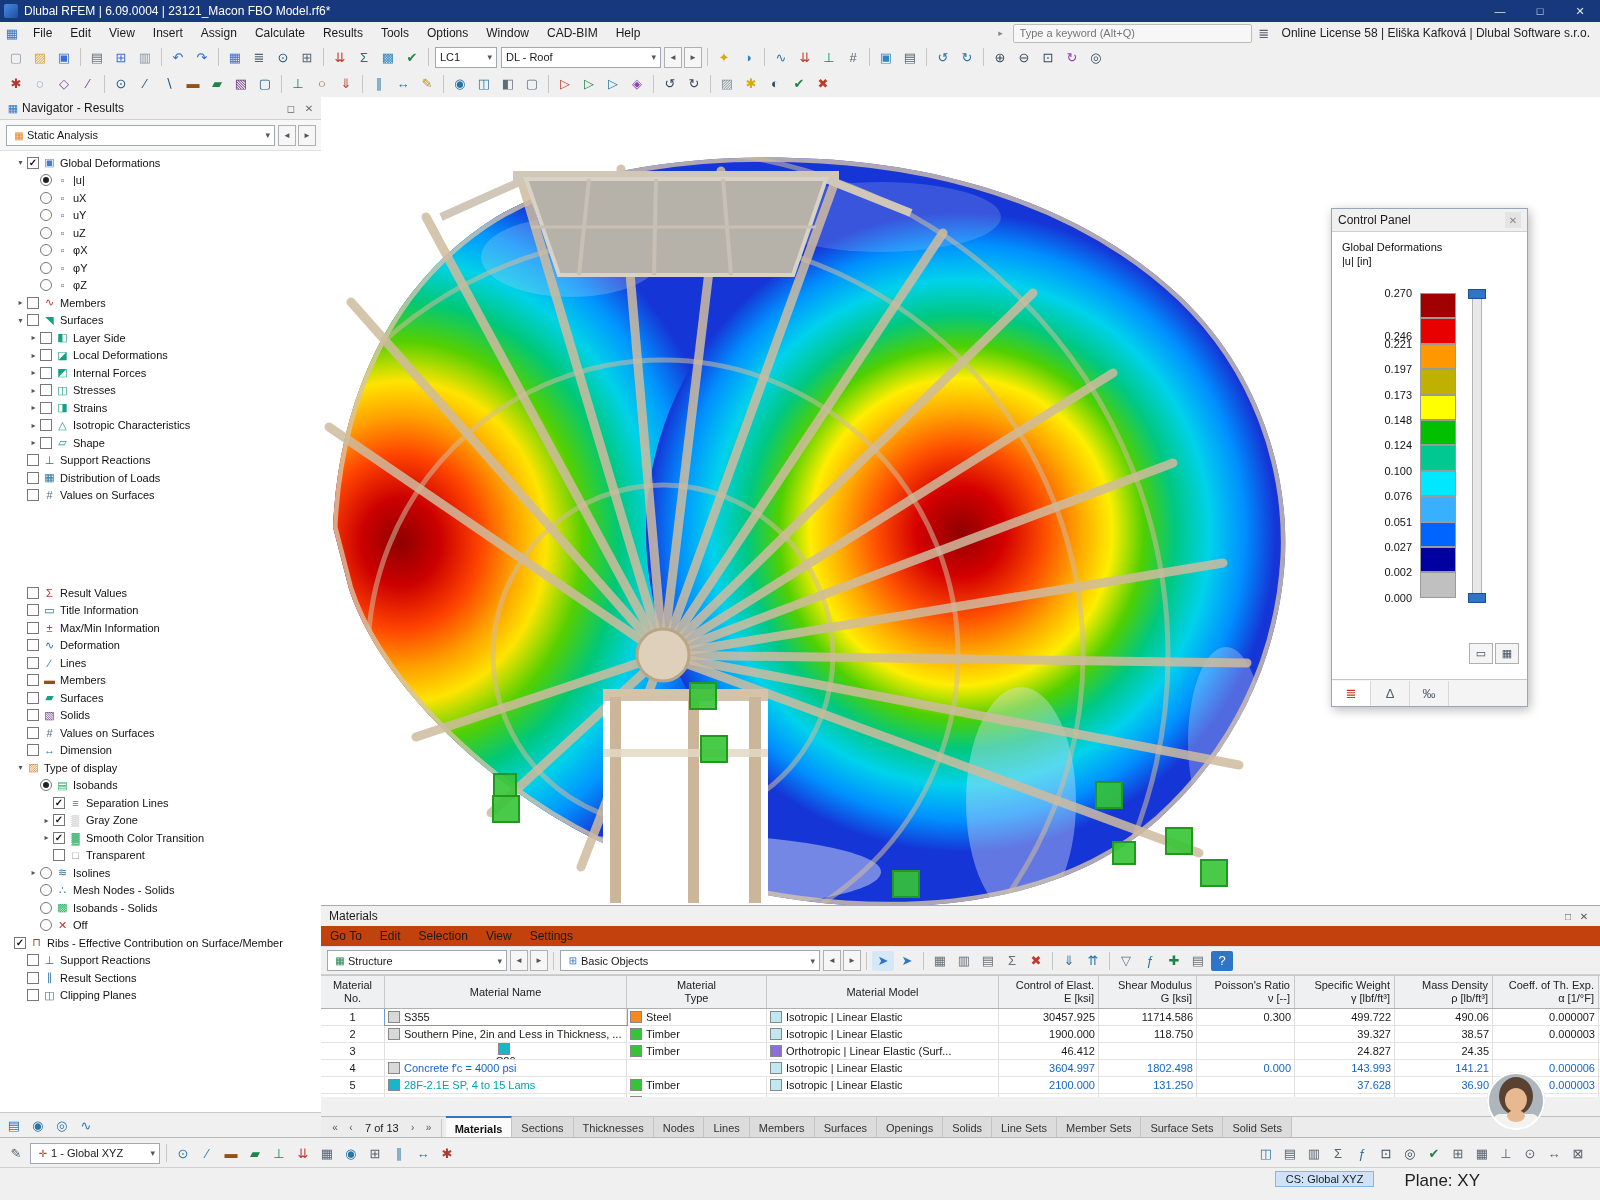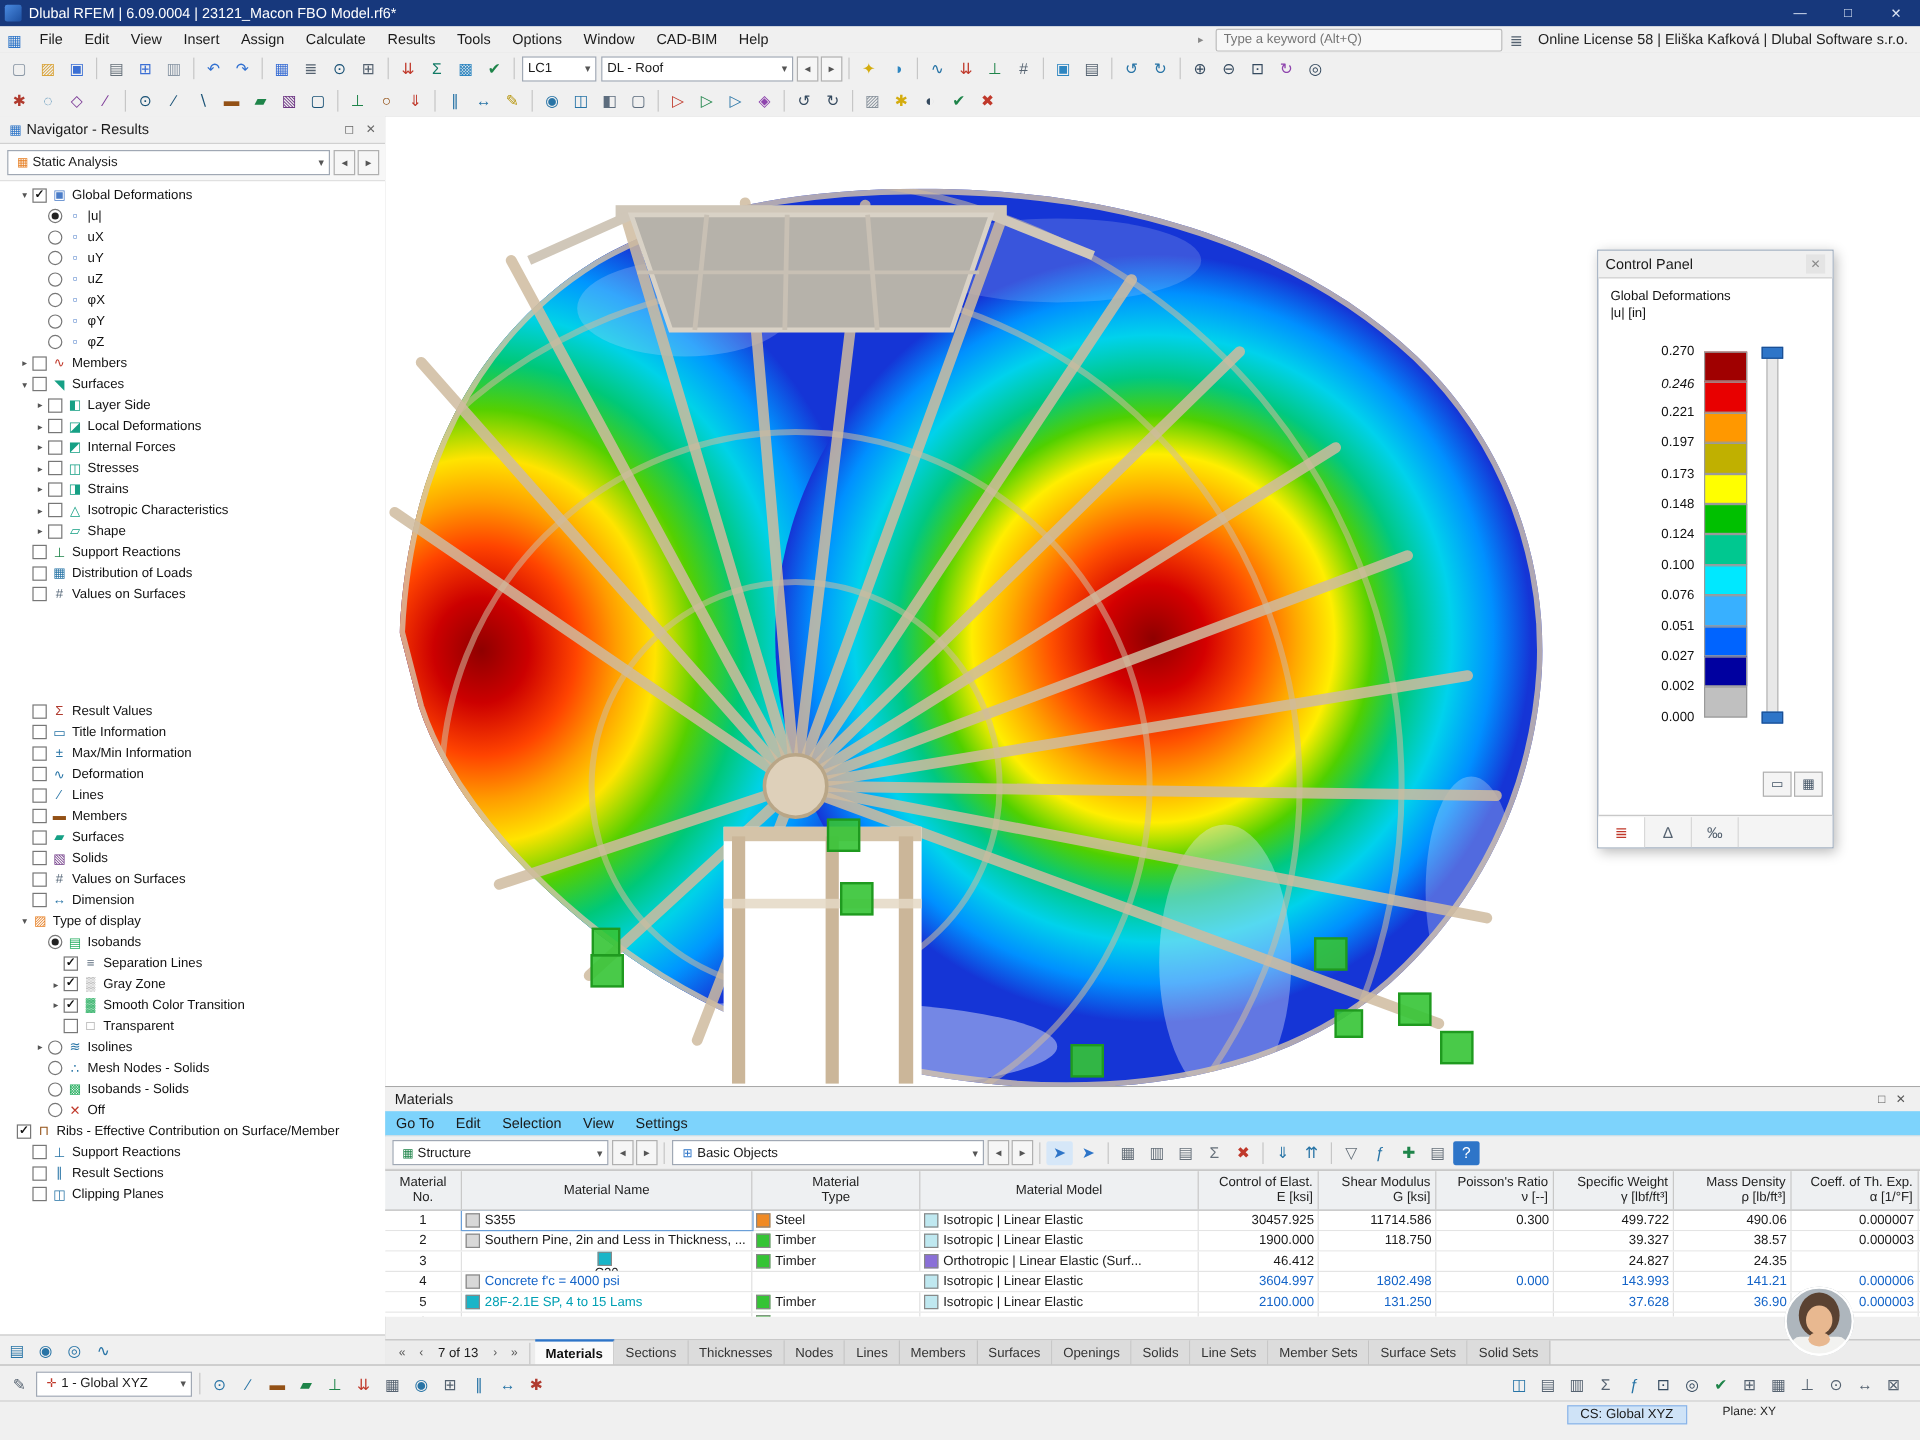--- a/index.html
+++ b/index.html
@@ -60,21 +60,21 @@
   .ltrack{position:absolute;left:130px;top:0;width:10px;background:#e8e8e8;border:1px solid #b4b4b4;box-sizing:border-box;}
   .lhandle{position:absolute;left:126px;width:18px;height:10px;background:#2e75c8;border:1px solid #1b4f94;box-sizing:border-box;}
   .cp-btn{position:absolute;width:22px;height:19px;border:1px solid #b0b0b0;background:#f4f4f4;display:flex;align-items:center;justify-content:center;font-size:11px;color:#456;}
   #cp-tabs{position:absolute;left:0;bottom:0;width:100%;height:26px;border-top:1px solid #c8c8c8;display:flex;align-items:center;background:#f4f4f4;}
   .cp-tab{width:38px;height:25px;display:flex;align-items:center;justify-content:center;font-size:13px;border-right:1px solid #d8d8d8;}
   .cp-tab.active{background:#fff;}
 
   
   #materials{left:321px;top:905px;width:1279px;height:232px;background:#f0f0f0;border-top:1px solid #a8a8a8;}
   #mat-titlebar{height:20px;display:flex;align-items:center;padding:0 8px;font-size:12px;background:#f0f0f0;}
-  #mat-menubar{height:20px;display:flex;align-items:center;background:#7dd3fc;border-bottom:1px solid #e0e0e0;}
+  #mat-menubar{height:20px;display:flex;align-items:center;background:#c2410c;border-bottom:1px solid #e0e0e0;}
   #mat-toolbar{height:27px;display:flex;align-items:center;padding-left:4px;background:#f0f0f0;border-bottom:1px solid #d0d0d0;}
   #mat-table{background:#fff;border-top:1px solid #c8c8c8;}
   #mat-head{display:flex;height:32px;background:#eef0f2;border-bottom:1px solid #b0b0b0;}
   .hcell{box-sizing:border-box;border-right:1px solid #c8c8c8;font-size:11px;display:flex;flex-direction:column;justify-content:center;align-items:center;line-height:13px;color:#222;}
   .hcell.num{align-items:flex-end;padding-right:4px;}
   #mat-rows{height:88px;overflow:hidden;background:#fff;}
   .mrow{display:flex;height:16px;border-bottom:1px solid #e4e4e4;background:#fff;}
   .mcell{box-sizing:border-box;border-right:1px solid #e0e0e0;font-size:11px;display:flex;align-items:center;overflow:hidden;white-space:nowrap;padding:0 3px;}
   .mcell.cno{justify-content:center;}
   .mcell.cnum{justify-content:flex-end;}
@@ -82,21 +82,21 @@
   .editbox{outline:1px solid #6a9fd8;background:#fff;}
   #mat-bottom{position:absolute;left:0;bottom:0;width:100%;height:22px;background:#ececec;border-top:1px solid #c0c0c0;display:flex;align-items:center;padding-left:6px;box-sizing:border-box;}
   .pgbtn{width:16px;height:16px;display:inline-flex;align-items:center;justify-content:center;color:#555;font-size:10px;}
   .mtab{height:21px;display:inline-flex;align-items:center;padding:0 9px;font-size:11px;background:#dcdcdc;border-right:1px solid #c4c4c4;color:#333;}
   .mtab.active{background:#fafafa;border-top:2px solid #2e75c8;font-weight:bold;color:#111;}
 
   
   #statusbar{left:0;top:1137px;width:1600px;height:30px;background:#f0f0f0;border-top:1px solid #b8b8b8;display:flex;align-items:center;padding-left:4px;}
   #infobar{left:0;top:1167px;width:1600px;height:33px;background:#f0f0f0;border-top:1px solid #d0d0d0;display:flex;align-items:flex-start;padding-top:3px;}
   .chip{background:#cfe3f7;border:1px solid #8ab4e8;padding:1px 10px;font-size:11px;margin-right:30px;}
-  .plain-status{font-size:10px;color:#222;margin-right:120px;}
+  .plain-status{font-size:17px;color:#222;margin-right:120px;}
 
   #avatar{left:1487px;top:1072px;width:58px;height:58px;z-index:60;}
 </style>
 </head>
 <body>
 
 <div id="titlebar" class="abs">
   <span class="appicon"></span>
   <span>Dlubal RFEM | 6.09.0004 | 23121_Macon FBO Model.rf6*</span>
   <span style="margin-left:auto" class="row">
@@ -653,21 +653,21 @@
       <div class="lband" style="top: 76.2px; background: rgb(192, 176, 0);"></div>
       <div class="lband" style="top: 101.6px; background: rgb(255, 255, 0);"></div>
       <div class="lband" style="top: 127px; background: rgb(0, 192, 0);"></div>
       <div class="lband" style="top: 152.4px; background: rgb(0, 200, 144);"></div>
       <div class="lband" style="top: 177.8px; background: rgb(0, 232, 255);"></div>
       <div class="lband" style="top: 203.2px; background: rgb(56, 176, 255);"></div>
       <div class="lband" style="top: 228.6px; background: rgb(0, 100, 255);"></div>
       <div class="lband" style="top: 254px; background: rgb(0, 0, 160);"></div>
       <div class="lband" style="top: 279.4px; background: rgb(192, 192, 192);"></div>
       <span class="lval" style="top: -6px;">0.270</span>
-      <span class="lval" style="top: 21px; font-style: italic;">0.246</span>
+      <span class="lval" style="top: 37px;">0.246</span>
       <span class="lval" style="top: 44.8px;">0.221</span>
       <span class="lval" style="top: 70.2px;">0.197</span>
       <span class="lval" style="top: 95.6px;">0.173</span>
       <span class="lval" style="top: 121px;">0.148</span>
       <span class="lval" style="top: 146.4px;">0.124</span>
       <span class="lval" style="top: 171.8px;">0.100</span>
       <span class="lval" style="top: 197.2px;">0.076</span>
       <span class="lval" style="top: 222.6px;">0.051</span>
       <span class="lval" style="top: 248px;">0.027</span>
       <span class="lval" style="top: 273.4px;">0.002</span>

